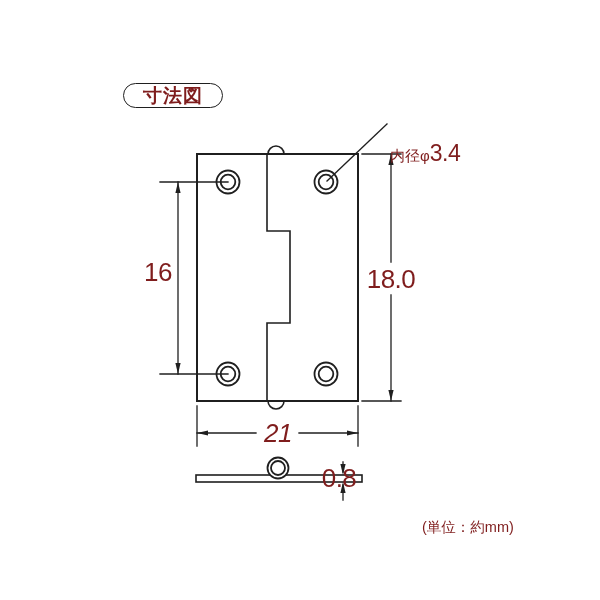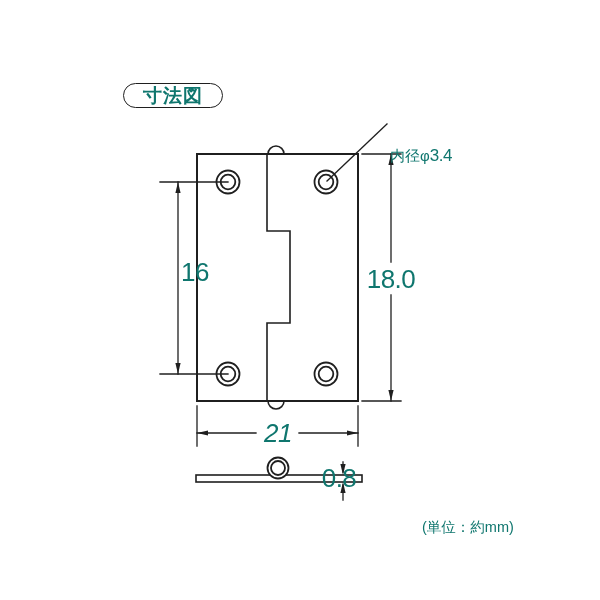--- a/index.html
+++ b/index.html
@@ -6,21 +6,21 @@
     margin: 0;
     padding: 0;
     background: #ffffff;
   }
   .canvas {
     position: relative;
     width: 600px;
     height: 600px;
     background: #ffffff;
     font-family: "Liberation Sans", sans-serif;
-    color: #0f766e;
+    color: #7f1d1d;
     overflow: hidden;
   }
   .badge {
     position: absolute;
     left: 123px;
     top: 83px;
     width: 100px;
     height: 25px;
     border: 1.7px solid #1f1f1f;
     border-radius: 14px;
@@ -48,21 +48,21 @@
   .callout {
     position: absolute;
     left: 390px;
     top: 109px;
     display: flex;
     align-items: baseline;
     white-space: nowrap;
     line-height: 1;
   }
   .callout .prefix { font-size: 15px; margin-top: 39px; }
-  .callout .value  { font-size: 17px; letter-spacing: -0.5px; }
+  .callout .value  { font-size: 23px; letter-spacing: -0.5px; }
   .unit-note {
     position: absolute;
     left: 393px;
     top: 518px;
     font-size: 14.5px;
     white-space: nowrap;
     margin-left: 29px;
   }
 </style>
 </head>
@@ -135,21 +135,21 @@
       <g>
         <path d="M343,462 V472" stroke-width="1.3"></path>
         <polygon points="343,475 340.4,464 345.6,464" fill="#1f1f1f" stroke="none"></polygon>
         <path d="M343,485 V500" stroke-width="1.3"></path>
         <polygon points="343,482 340.4,493 345.6,493" fill="#1f1f1f" stroke="none"></polygon>
       </g>
 
     </g>
   </svg>
 
-  <div class="dim-text" style="left:158px; top:272px;margin-left:37px;">16</div>
+  <div class="dim-text" style="left:158px; top:272px;">16</div>
   <div class="dim-text" style="left:391px; top:279px;">18.0</div>
   <div class="dim-text" style="left:278px; top:433px;font-style:italic;">21</div>
   <div class="dim-text" style="left:339px; top:478px;">0.8</div>
 
   <div class="callout">
     <span class="prefix">内径φ</span>
       <span class="value">3.4</span>
   </div>
 
   <div class="unit-note">(単位：約mm)</div>

